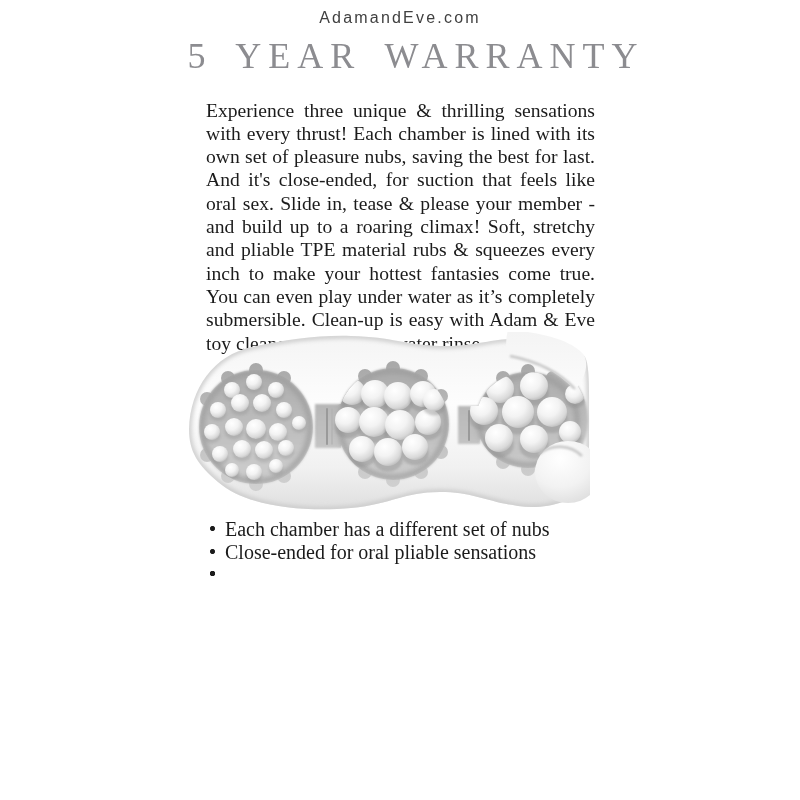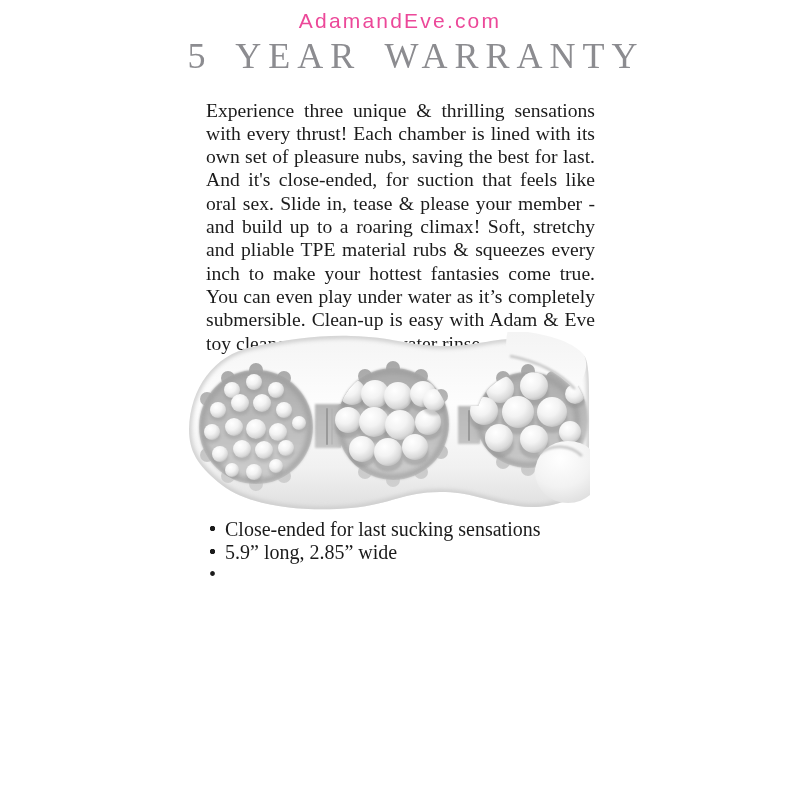--- a/index.html
+++ b/index.html
@@ -1,19 +1,19 @@
 <!DOCTYPE html>
 <html><head>
 <meta charset="utf-8">
 <style>
   html,body{margin:0;padding:0;background:#fff;}
   .page{position:relative;width:800px;height:800px;background:#ffffff;overflow:hidden;
         font-family:"Liberation Serif",serif;color:#1b1b1b;}
   .site{position:absolute;top:9px;left:0;width:800px;text-align:center;
-        font-family:"Liberation Sans",sans-serif;font-size:21px;letter-spacing:2.2px;color:#ec4899;}
+        font-family:"Liberation Sans",sans-serif;font-size:16px;letter-spacing:2.2px;color:#404040;}
   .warranty{position:absolute;top:35px;left:16px;width:800px;text-align:center;
         font-size:36px;letter-spacing:7px;word-spacing:8px;color:#8c8c90;}
   .desc{position:absolute;top:79px;left:206px;width:389px;
         font-size:19.6px;line-height:23.3px;text-align:justify;}
   .art{position:absolute;top:332px;left:188px;width:402px;height:180px;}
   .features{position:absolute;top:518px;left:206px;width:398px;
         list-style:none;margin:0;padding:0;font-size:20px;line-height:22.5px;}
   .features li{position:relative;padding-left:19px;white-space:pre-line;}
   .features .bullet{position:absolute;left:3px;top:0;}
 </style>
@@ -206,22 +206,22 @@
     <g>
       <path fill="url(#bodyGrad)" d="M320,-2 C352,0 384,8 396,23 C401,33 397,46 387,58 C369,39 346,28 318,22 C318,14 318,4 320,-2 Z"></path>
       <path fill="none" stroke="#c6c6c6" stroke-width="2.5" filter="url(#b2)" d="M387,57 C370,39 348,29 322,24"></path>
       <ellipse cx="380" cy="140" rx="33" ry="31" fill="url(#knobGrad)"></ellipse>
       <path fill="none" stroke="#c6c6c6" stroke-width="2.5" filter="url(#b2)" d="M351,122 C363,112 382,112 394,124"></path>
     </g>
   </svg>
 
   <ul class="features">
       <li><span class="bullet">•</span></li>
-      <li><span class="bullet">•</span></li>
-      <li><span class="bullet">•</span></li>
-      <li><span class="bullet">•</span><span>Close-ended for last sucking sensations</span></li>
-      <li><span class="bullet">•</span></li>
-      <li><span class="bullet">•</span></li>
-      <li><span class="bullet">•</span></li>
-      <li><span class="bullet">•</span><span>5.9” long, 2.85” wide</span></li>
+      <li><span class="bullet">•</span><span>Each chamber has a different set of nubs</span></li>
+      <li><span class="bullet">•</span></li>
+      <li><span class="bullet">•</span><span>Close-ended for oral pliable sensations</span></li>
+      <li><span class="bullet">•</span></li>
+      <li><span class="bullet">•</span></li>
+      <li><span class="bullet">•</span></li>
+      <li><span class="bullet">•</span></li>
       <li><span class="bullet">•</span></li>
     </ul>
 </div>
 
 </body></html>

